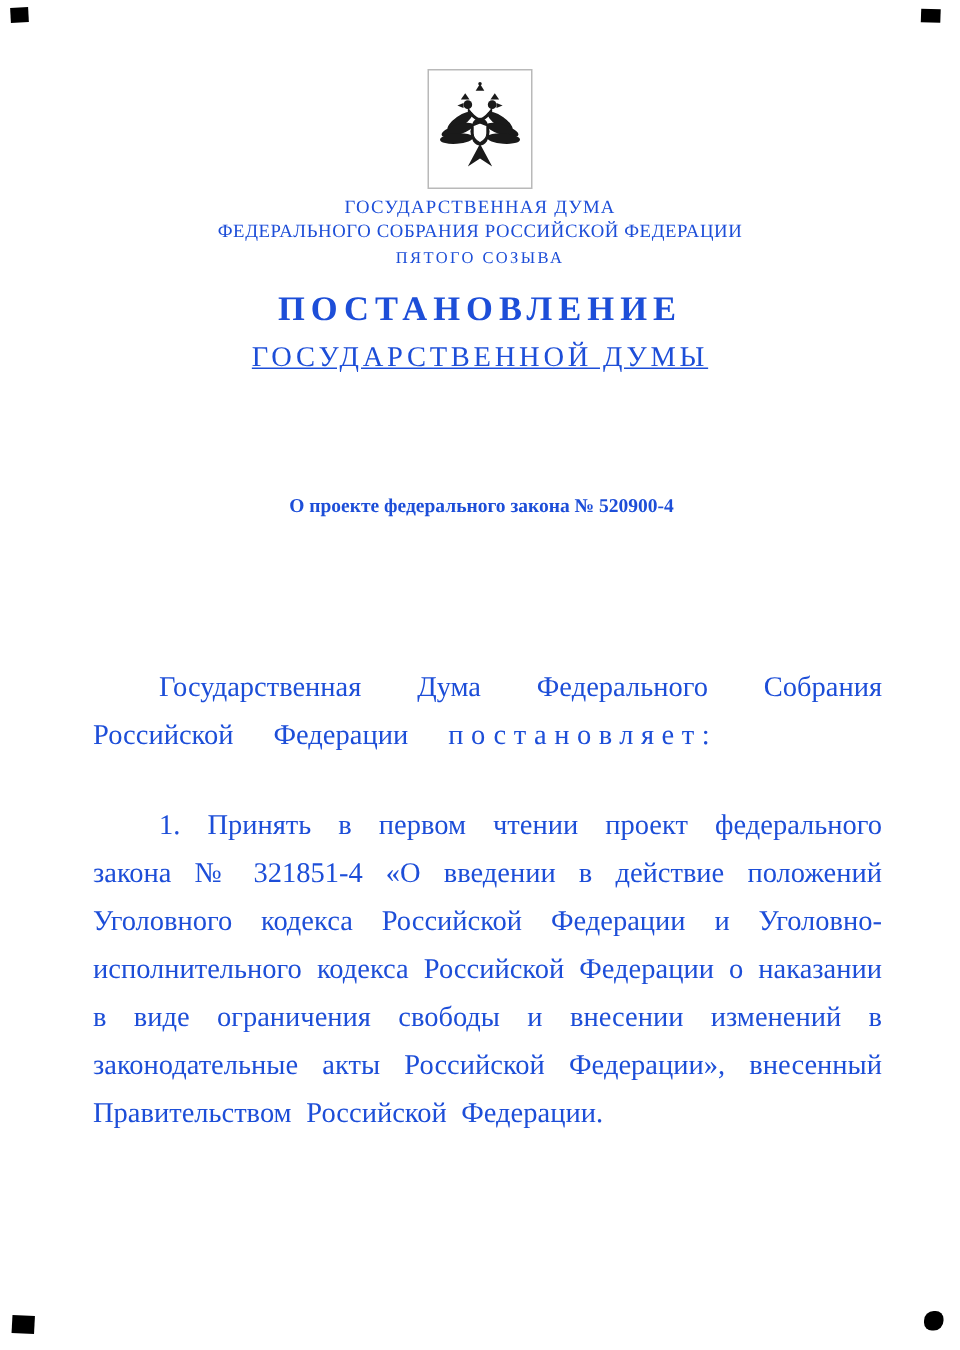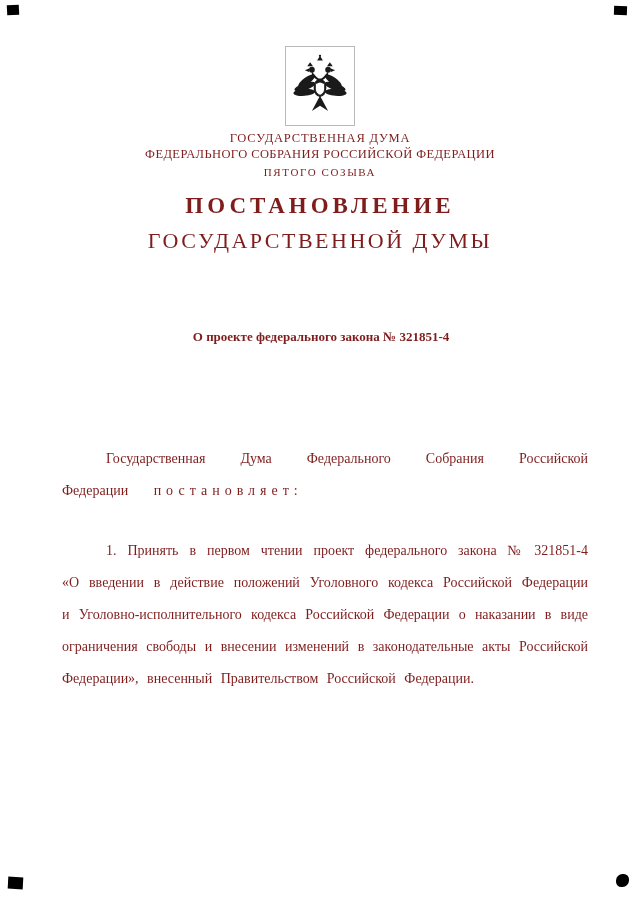--- a/index.html
+++ b/index.html
@@ -1,19 +1,19 @@
 <!DOCTYPE html>
 <html><head>
 <meta charset="utf-8">
 <style>
   * { margin:0; padding:0; box-sizing:border-box; }
   html,body { background:#ffffff; }
   .page {
     position:relative; width:640px; height:900px; margin:0 auto;
-    background:#ffffff; color:#7f1d1d;
+    background:#ffffff; color:#1d4ed8;
     font-family:"Liberation Serif","DejaVu Serif",serif;
     overflow:hidden;
     padding-left:32px;
   }
   .mark { position:absolute; background:#000; }
   .mark.tl { left:7px;  top:5px;    width:12px; height:10px; transform:rotate(-3deg); }
   .mark.tr { right:13px; top:6px;   width:13px; height:9px;  transform:rotate(2deg); }
   .mark.bl { left:8px;  bottom:11px; width:15px; height:12px; transform:rotate(3deg); }
   .mark.br { right:11px; bottom:13px; width:13px; height:13px; border-radius:50% 40% 50% 40%; }
 
@@ -24,30 +24,30 @@
   }
   .emblem svg { display:block; }
 
   .org { position:absolute; top:131px; left:0; right:0; text-align:center; }
   .org-l1 { font-size:12.5px; letter-spacing:0.8px; }
   .org-l2 { font-size:12.5px; letter-spacing:0.4px; margin-top:1px;font-family:Liberation Serif, serif; }
   .org-l3 { font-size:11px; letter-spacing:1.6px; margin-top:4px; }
 
   .titleblock { position:absolute; top:193px; left:0; right:0; text-align:center; }
   .title-main { font-size:23px; font-weight:bold; letter-spacing:4px; }
-  .title-sub  { font-size:22px; letter-spacing:2.5px; margin-top:9px; }
+  .title-sub  { font-size:19px; letter-spacing:2.5px; margin-top:9px;text-decoration:underline; }
 
   .subject {
     position:absolute; top:327px; left:58px; right:56px;
     text-align:center; font-weight:bold; font-size:13px; line-height:19.5px;
   }
 
   .bodytext {
     position:absolute; top:443px; left:62px; right:52px;
-    font-size:14px; line-height:32px;
+    font-size:19px; line-height:32px;
   }
   .bodytext p { text-align:justify; text-indent:44px; }
   .intro { word-spacing:22px; margin-bottom:28px; }
   .intro .verb { letter-spacing:5px; }
   .p1 { word-spacing:5px; margin-bottom:12px; }
   .p2 { word-spacing:8px; text-align-last:justify; }
 </style>
 </head>
 <body>
 
@@ -95,21 +95,21 @@
     <div class="org-l2">ФЕДЕРАЛЬНОГО СОБРАНИЯ РОССИЙСКОЙ ФЕДЕРАЦИИ</div>
     <div class="org-l3">ПЯТОГО СОЗЫВА</div>
   </div>
 
   <div class="titleblock">
     <div class="title-main">ПОСТАНОВЛЕНИЕ</div>
     <div class="title-sub">ГОСУДАРСТВЕННОЙ  ДУМЫ</div>
   </div>
 
   <div class="subject">
-    <div>О проекте федерального закона № 321851-4</div>
+    <div>О проекте федерального закона № 520900-4</div>
   </div>
 
   <div class="bodytext">
     <p class="intro"><span>Государственная Дума Федерального Собрания Российской Федерации</span> <span class="verb">постановляет:</span></p>
     <p class="p1">1. Принять в первом чтении проект федерального закона № 321851-4 «О введении в действие положений Уголовного кодекса Российской Федерации и Уголовно-исполнительного кодекса Российской Федерации о наказании в виде ограничения свободы и внесении изменений в законодательные акты Российской Федерации», внесенный Правительством Российской Федерации.</p>
   </div>
 
 </div>
 
 </body></html>

